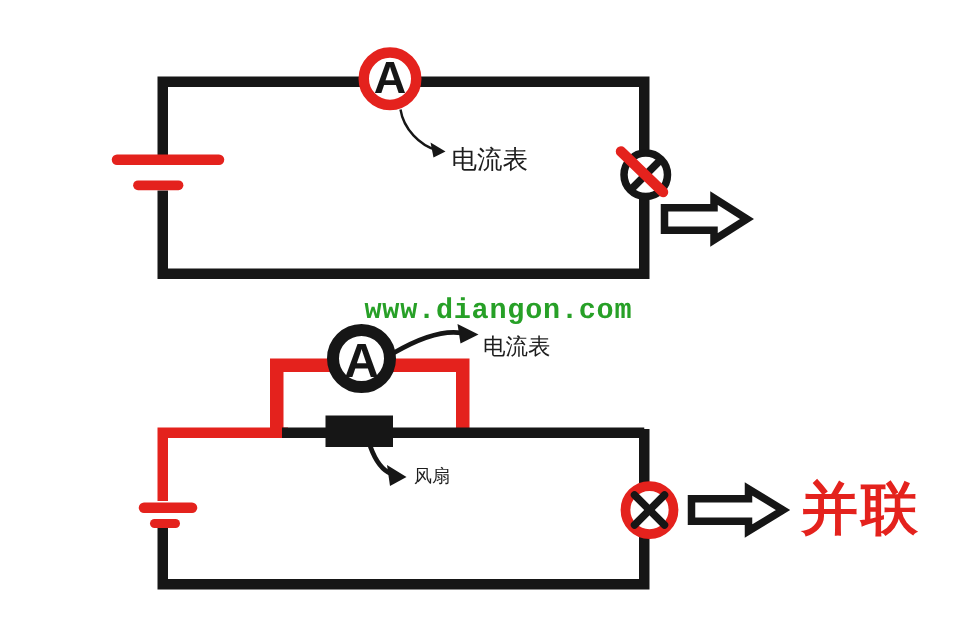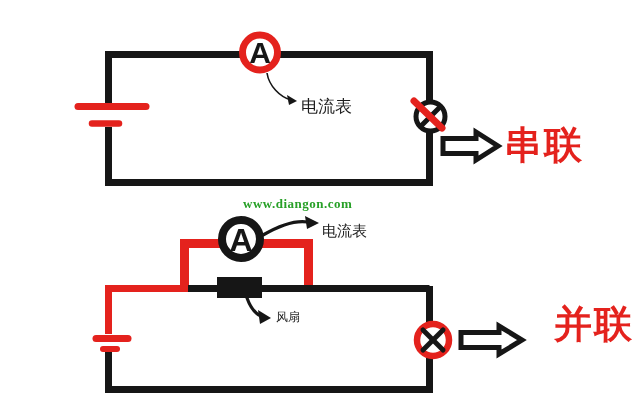--- a/index.html
+++ b/index.html
@@ -31,22 +31,22 @@
   .ammeter-letter {
     font-weight:bold; color:var(--wire-black); line-height:1;
     transform:translate(-50%,-50%);
   }
   .cn-label  { color:var(--label-black); }
   .result-label {
     font-weight:bold; font-size:38px; line-height:1; color:var(--accent-red);
     letter-spacing:2px;
   }
   .watermark {
-    font-family:Liberation Serif, serif; font-weight:bold;
-    font-size:13px; color:var(--watermark-green); letter-spacing:0.5px;
+    font-family:Liberation Mono, monospace; font-weight:bold;
+    font-size:19px; color:var(--watermark-green); letter-spacing:0.5px;
   }
 </style>
 </head>
 <body>
 
 <div id="canvas">
 
   <svg id="diagram-svg" viewBox="0 0 640 413" xmlns="http://www.w3.org/2000/svg">
 
     <path class="wire" d="M108.5,104 L108.5,54.5 L429.5,54.5 L429.5,182.5 L108.5,182.5 L108.5,127"></path>
@@ -89,25 +89,24 @@
     <line class="xline" x1="423" y1="330" x2="443" y2="350"></line>
     <line class="xline" x1="443" y1="330" x2="423" y2="350"></line>
 
     <polygon class="block-arrow" points="461,332.5 499,332.5 499,326 522,340 499,354 499,347.5 461,347.5"></polygon>
   </svg>
 
   <div class="abs ammeter-letter" style="left:260px; top:53px; font-size:30px;">A</div>
 
   <div class="abs cn-label" style="left:301px; top:95px; font-size:17px;">电流表</div>
 
-  <div class="abs result-label" style="left:504px; top:126px;">串联</div>
 
   <div class="abs watermark" style="left:243px; top:196px;">www.diangon.com</div>
 
   <div class="abs ammeter-letter" style="left:241px; top:240px; font-size:32px;">A</div>
 
   <div class="abs cn-label" style="left:322px; top:222px; font-size:15px;">电流表</div>
 
   <div class="abs cn-label" style="left:276px; top:309px; font-size:12px;">风扇</div>
 
-  <div class="abs result-label" style="left:534px; top:305px;margin-left:20px;">并联</div>
+  <div class="abs result-label" style="left:534px; top:321px;">并联</div>
 
 </div>
 
 </body></html>

